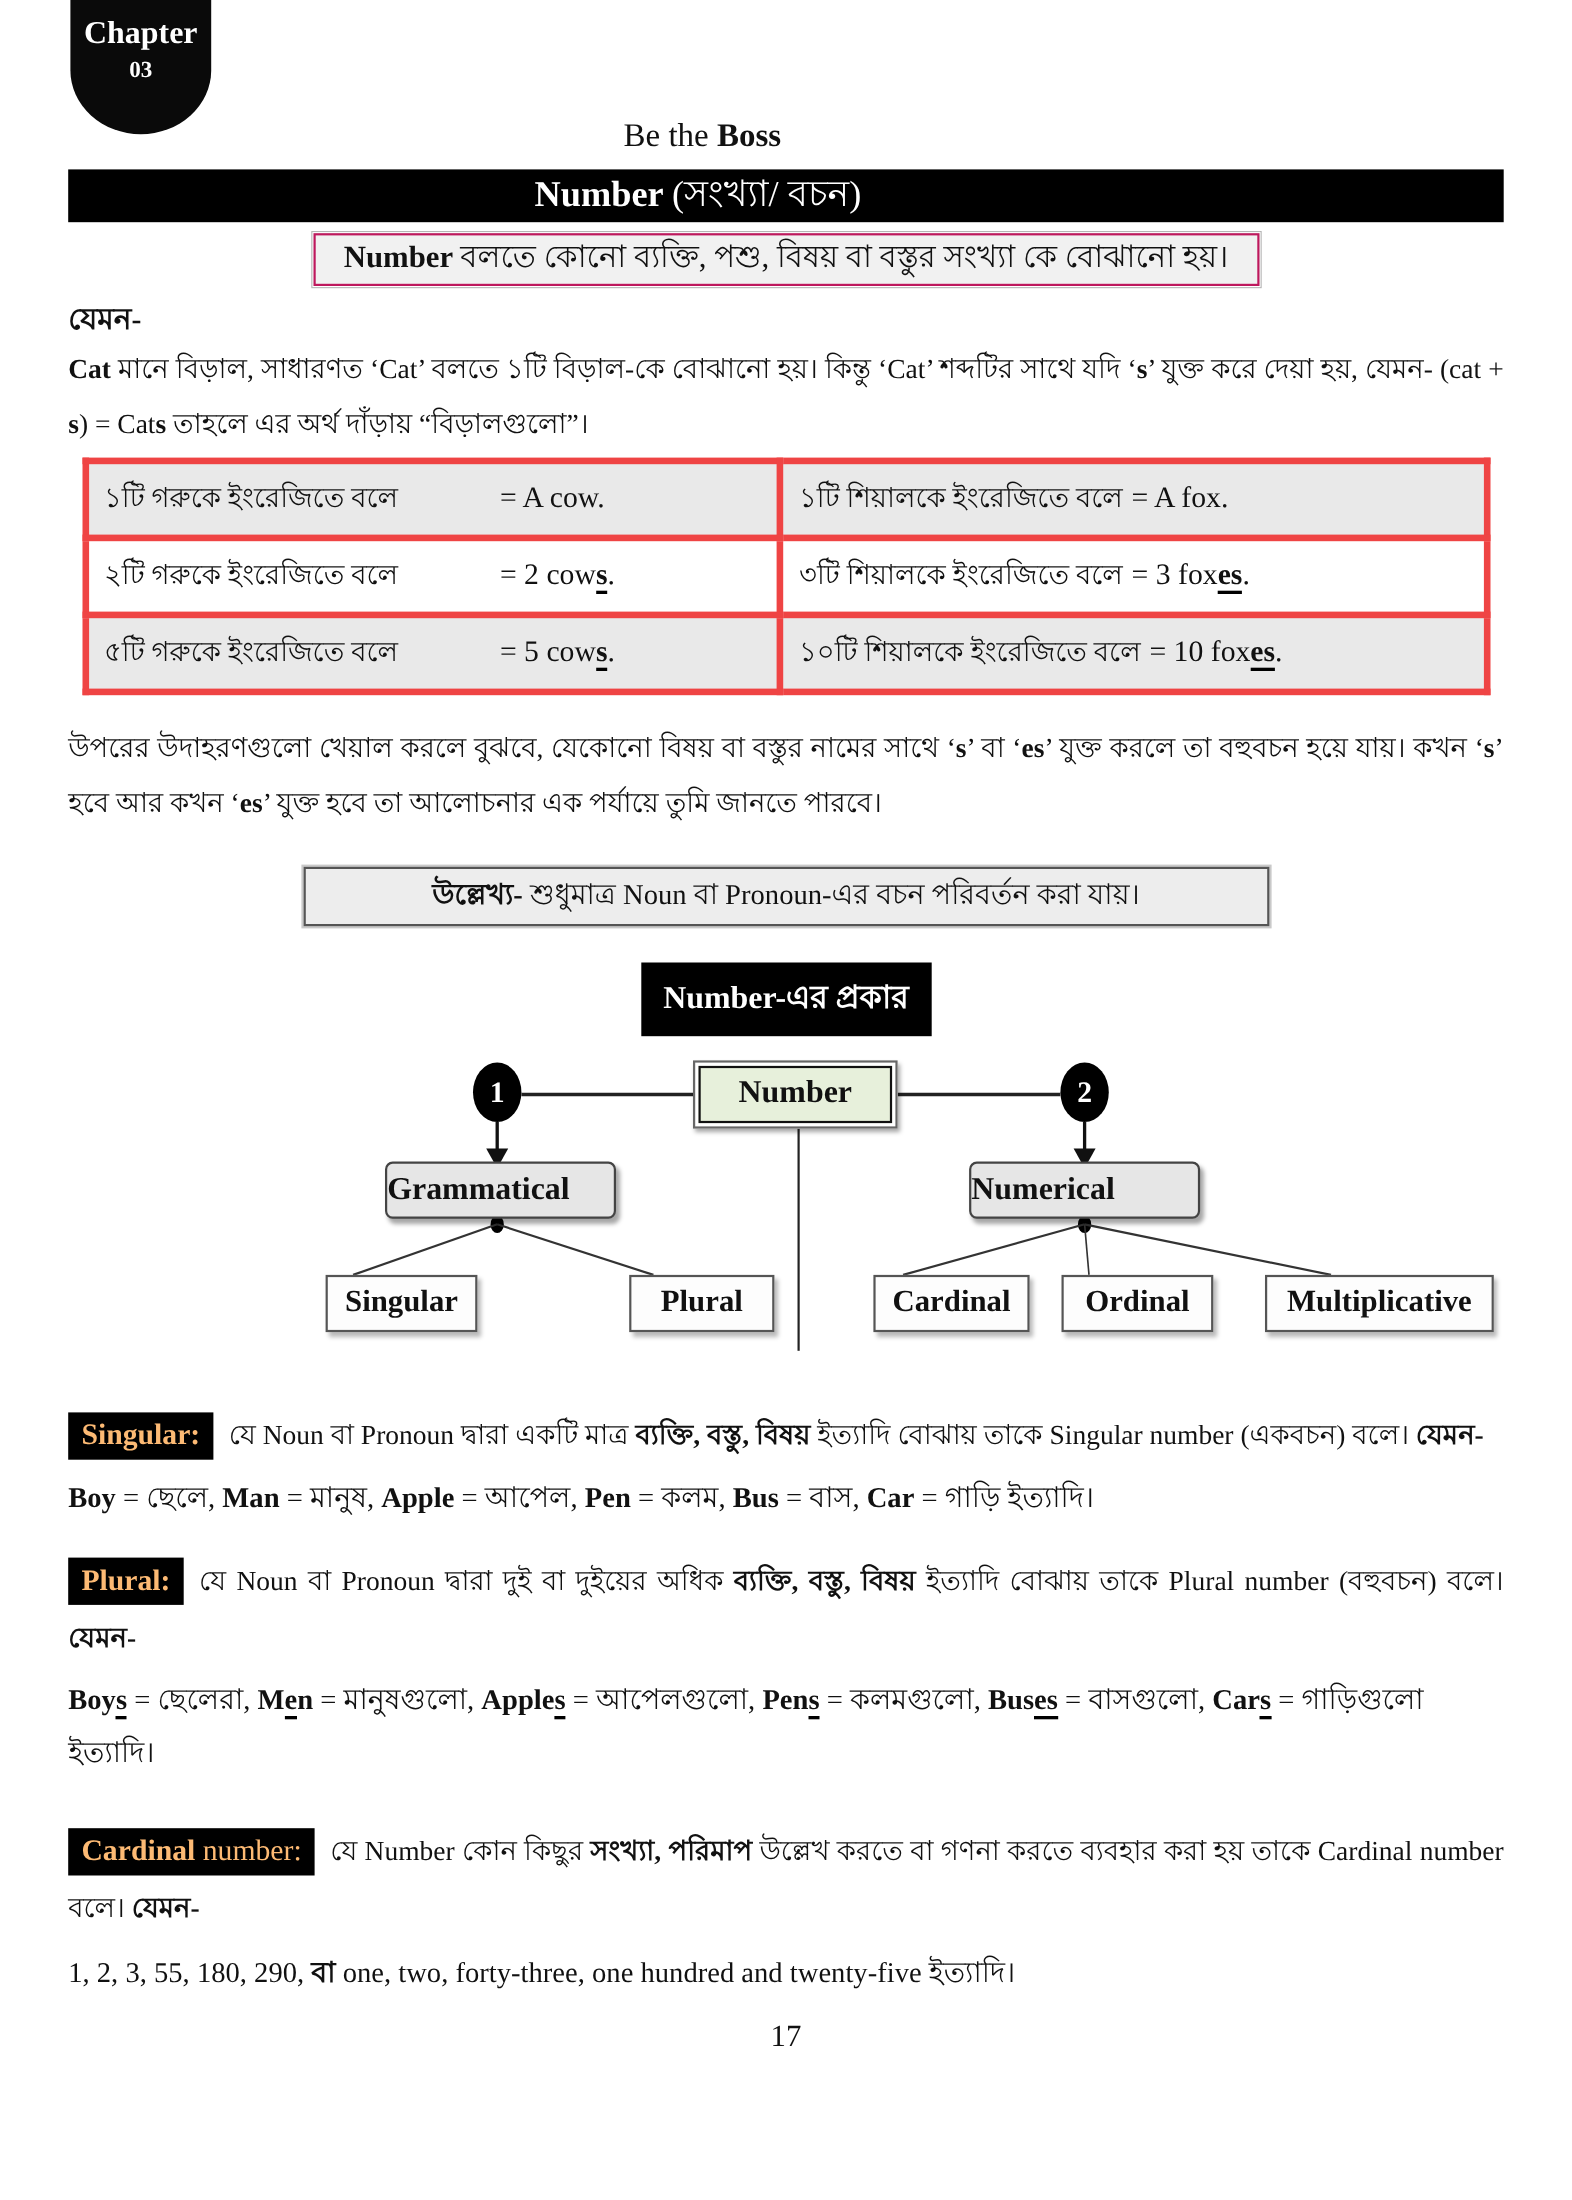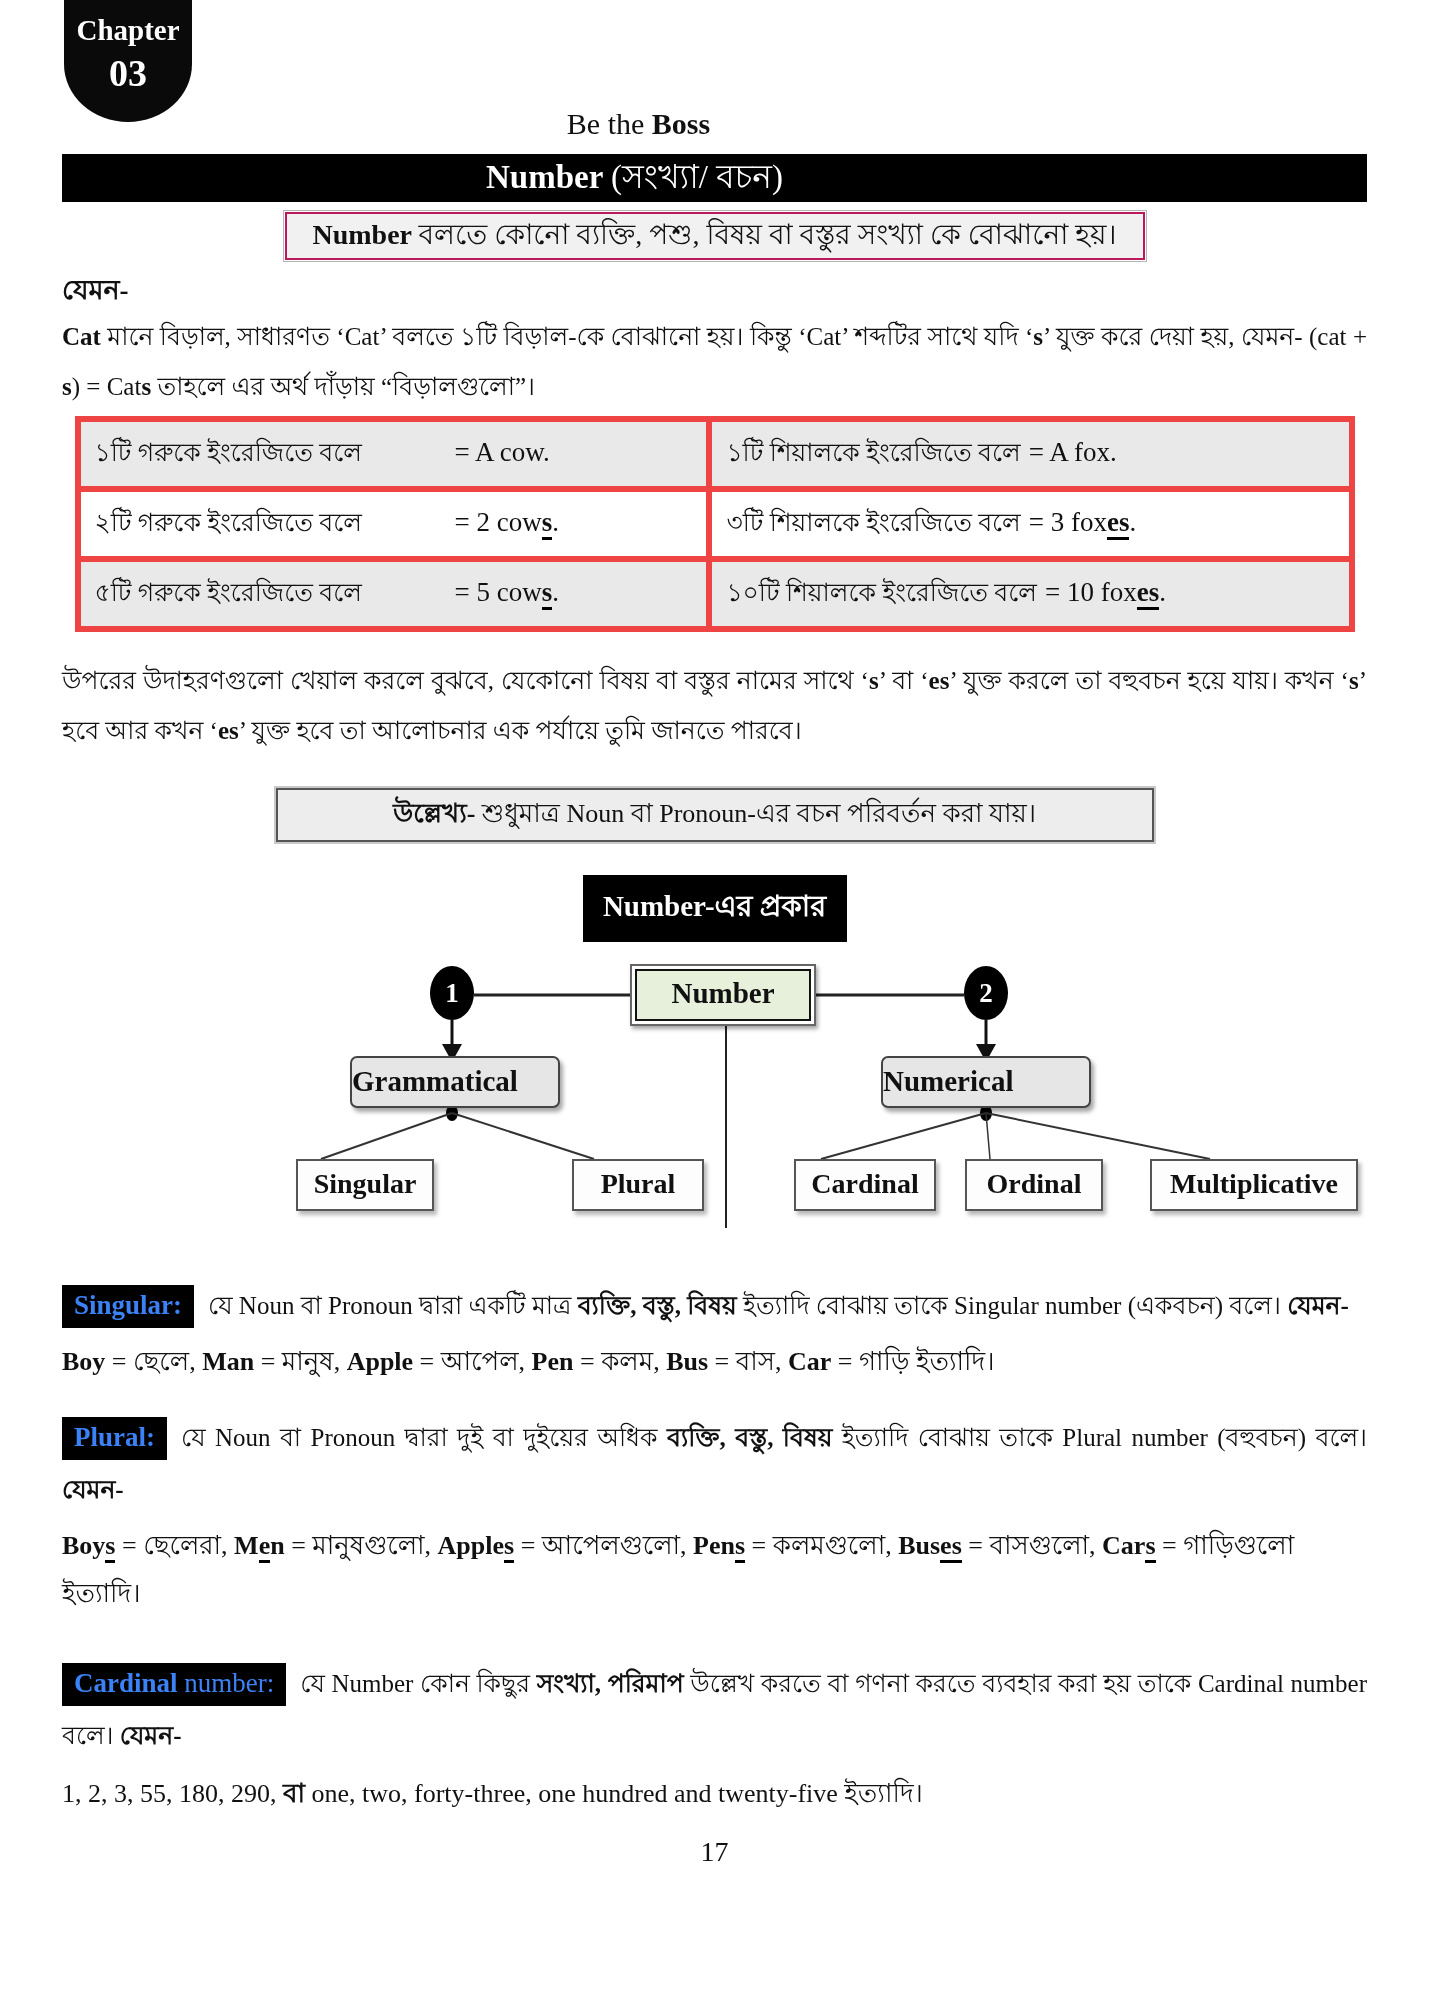--- a/index.html
+++ b/index.html
@@ -7,21 +7,21 @@
   .page{ position:relative; width:1429px; height:2000px; margin:0 auto; background:#ffffff;
          overflow:hidden; color:#111; }
   .b{ font-weight:bold; }
   .u{ border-bottom:3px solid #000; }
 
   
   .chapter-badge{ position:absolute; left:64px; top:0; width:128px; height:122px;
     background:#0a0a0a; color:#fff; text-align:center;
     border-radius:0 0 64px 64px / 0 0 58px 58px; padding-top:14px; }
   .chapter-badge .w1{ font-size:29px; font-weight:bold; }
-  .chapter-badge .w2{ font-size:38px; font-weight:bold; margin-top:4px; }
+  .chapter-badge .w2{ font-size:21px; font-weight:bold; margin-top:4px; }
 
   
   .tagline{ padding-top:104px; text-align:center; font-size:30px; line-height:40px;
             position:relative; left:-76px; }
   .tagline .boss{ font-weight:bold; }
   .banner{ margin:10px 62px 0; height:48px; background:#000; color:#fff;
            text-align:center; line-height:46px; font-size:33px; }
   .banner .banner-text{ position:relative; left:-80px; }
 
   .defbox{ margin:10px auto 0; width:860px; height:48px; background:#f1f1f1;
@@ -67,21 +67,21 @@
   .leaf{ position:absolute; top:201px; height:52px; background:#fdfdfd; border:2px solid #555;
          text-align:center; font-size:28px; font-weight:bold; line-height:46px;
          box-shadow:3px 4px 4px rgba(0,0,0,.28);margin-left:44px; }
   .singular{ left:252px; width:138px; } .plural{ left:528px; width:132px; }
   .cardinal{ left:750px; width:142px; } .ordinal{ left:921px; width:138px; }
   .multiplicative{ left:1106px; width:208px; }
 
   
   .sec{ margin-top:30px; line-height:52px; }
   .sec2{ margin-top:26px; } .sec3{ margin-top:40px; }
-  .blabel{ display:inline-block; background:#000; color:#3b82f6; padding:2px 12px 5px;
+  .blabel{ display:inline-block; background:#000; color:#fdba74; padding:2px 12px 5px;
            margin-right:14px; font-size:27px; line-height:36px; }
   .example{ margin-top:6px; font-size:26px; line-height:48px; text-align:left; }
   .pagenum{ margin-top:18px; text-align:center; font-size:28px; }
 </style>
 </head>
 <body>
 
 <div class="page">
 
   <div class="chapter-badge">

